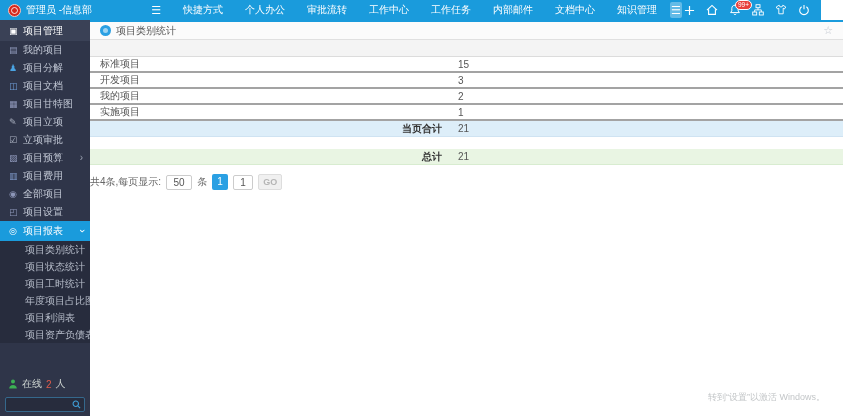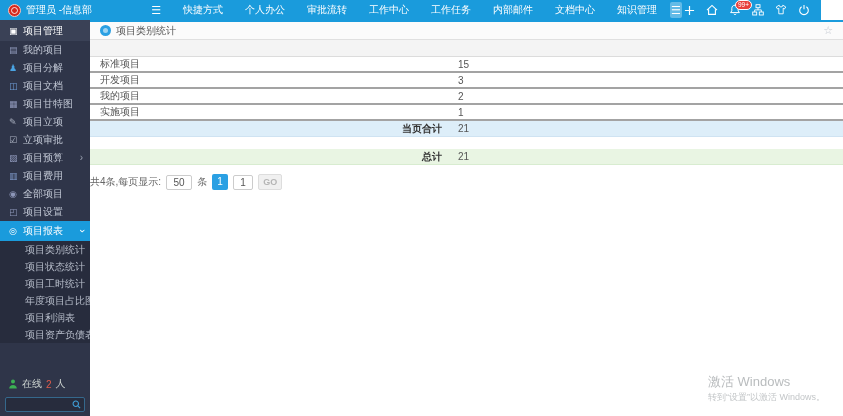--- a/index.html
+++ b/index.html
@@ -256,17 +256,16 @@
       <span>共4条,每页显示:</span>
       <input type="text" value="50" style="">
       <span>条</span>
       <button class="page-btn">1</button>
       <input type="text" class="goto" value="1" style="">
       <button class="go-btn">GO</button>
     </div>
   </div>
 
   <div class="watermark">
-    <div class="wm1">激活 Windows</div>
     <div class="wm2">转到“设置”以激活 Windows。</div>
   </div>
 
 </div>
 
 </body></html>

